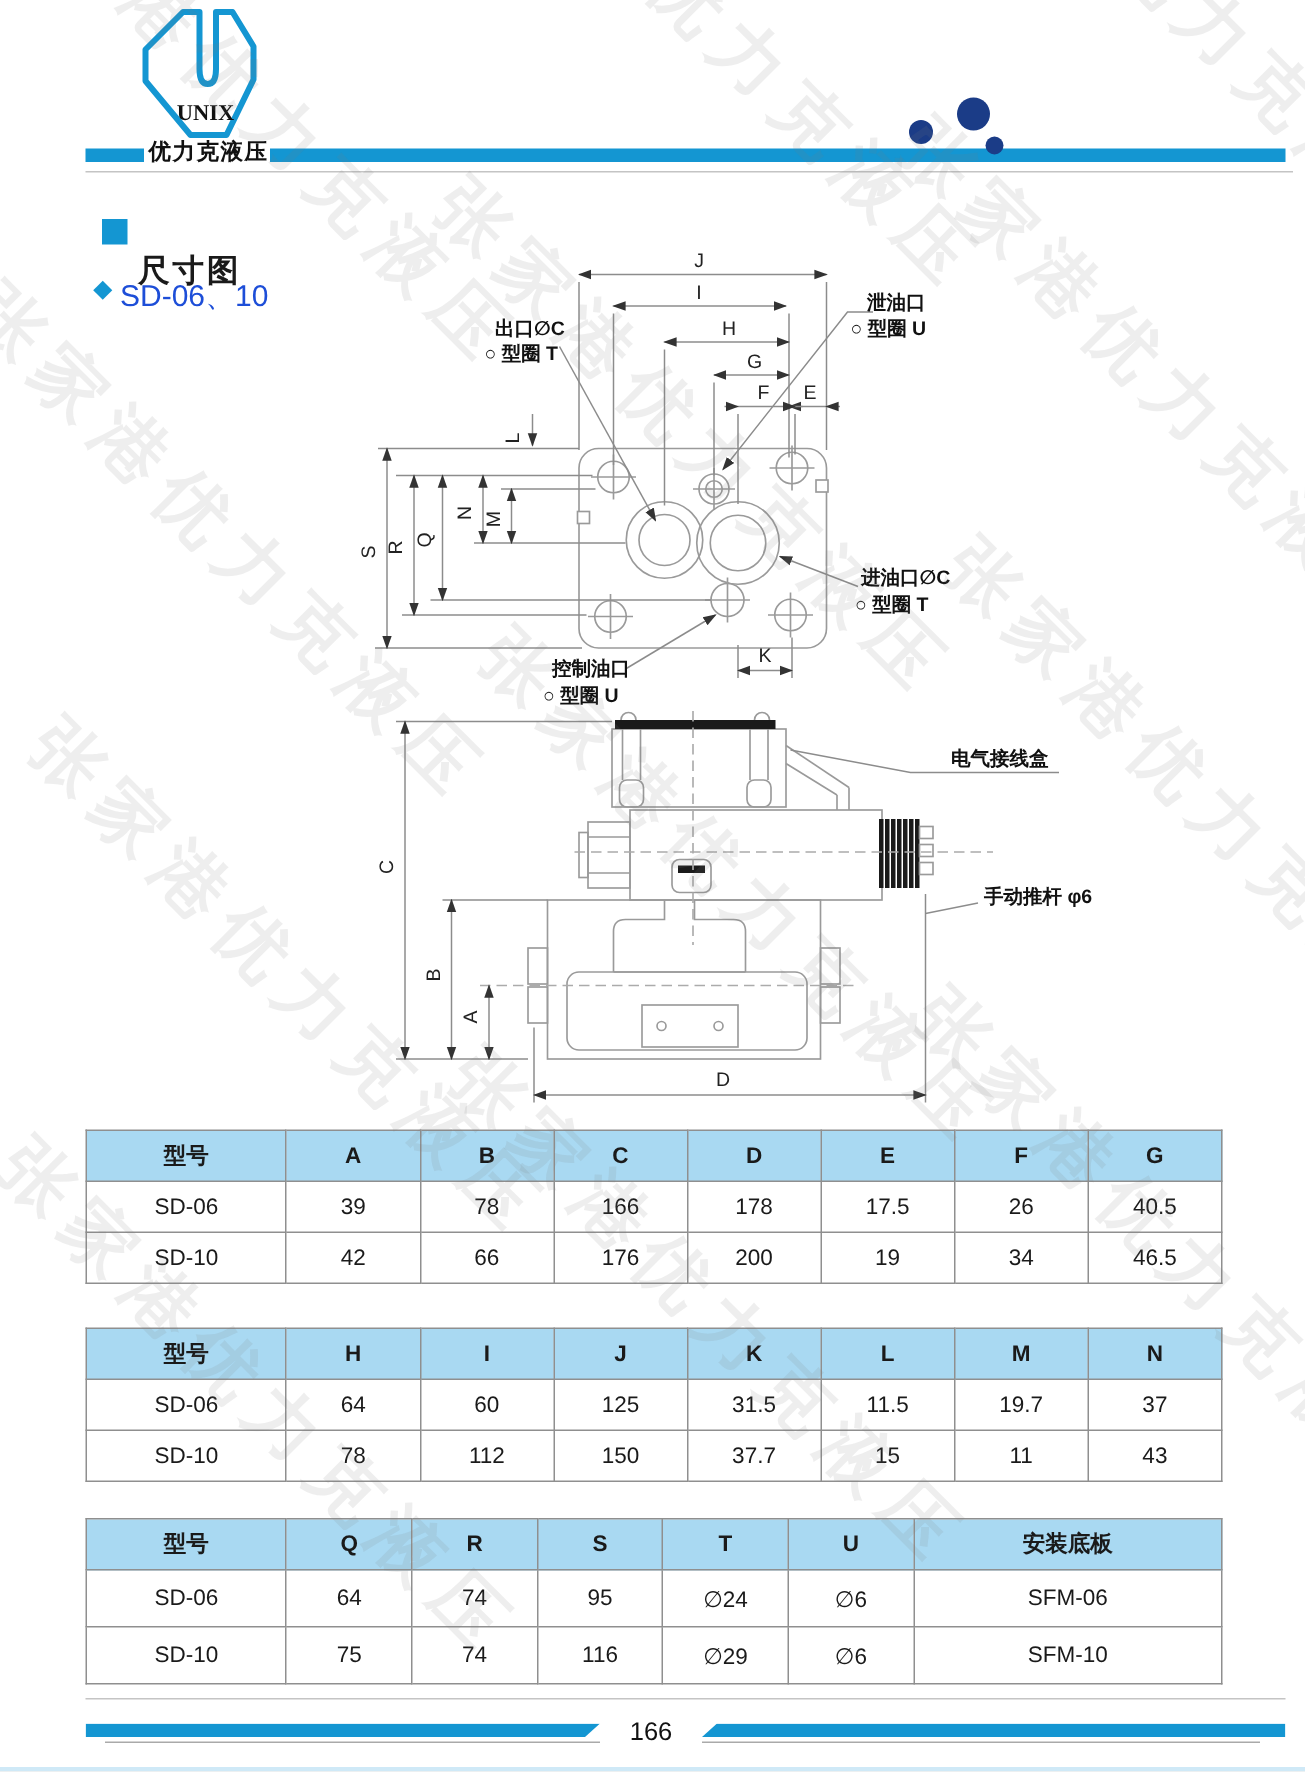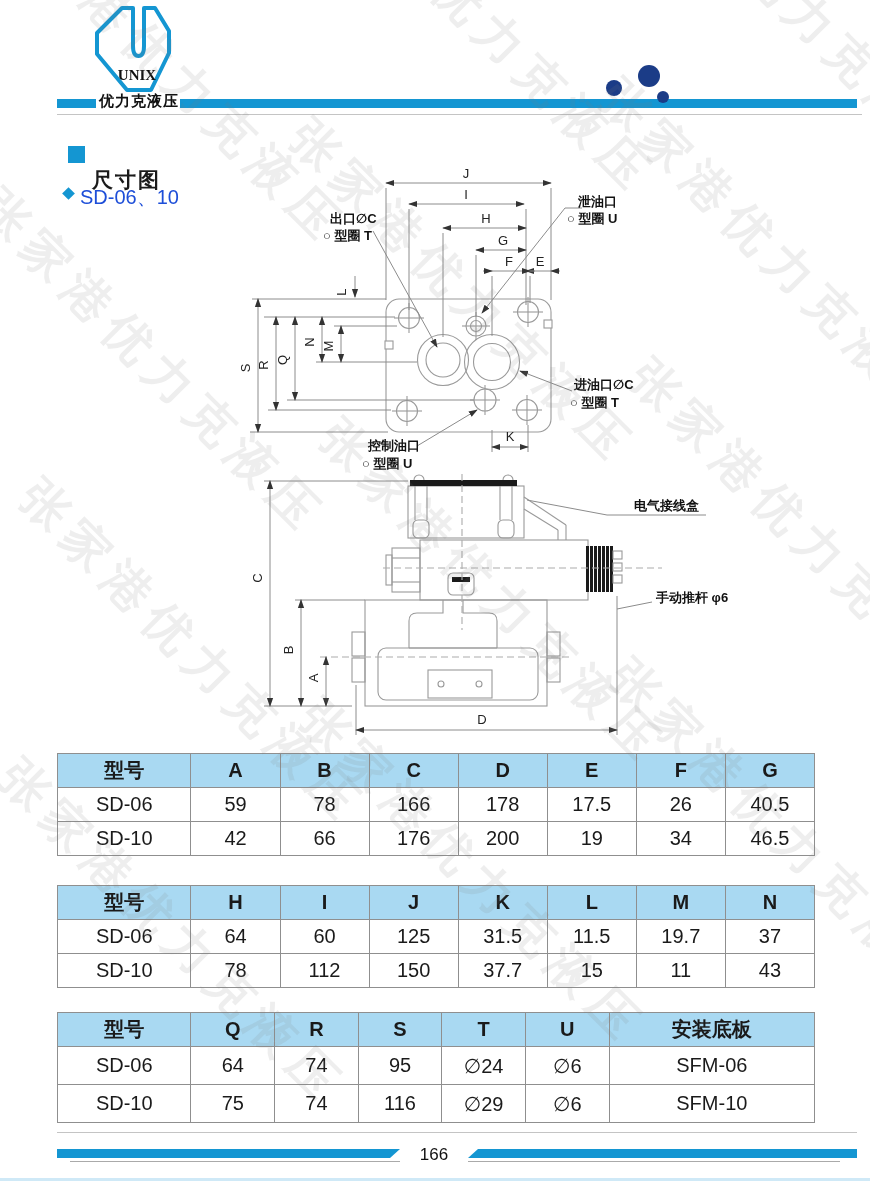--- a/index.html
+++ b/index.html
@@ -18,21 +18,21 @@
   .sec-title{position:absolute;left:92px;top:141px;font-size:21px;font-weight:bold;color:#1a1a1a;letter-spacing:2px;margin-top:25px;}
   .model-dia{position:absolute;left:64px;top:189px;width:9px;height:9px;background:#1496d2;transform:rotate(45deg);}
   .model-label{position:absolute;left:80px;top:184px;font-size:20px;color:#1d4ed8;}
   
   .drawing{position:absolute;left:0;top:0;z-index:1;}
   .drawing text{font-family:"Liberation Sans","DejaVu Sans",sans-serif;}
   .dimtxt{font-size:13px;fill:#222;}
   .cntxt{font-size:13px;fill:#111;font-weight:bold;}
   
   .dim-table{position:absolute;left:57px;width:758px;border-collapse:collapse;table-layout:fixed;
-             font-size:20px;color:#1a1a1a;background:#fff;z-index:2;}
+             font-size:15px;color:#1a1a1a;background:#fff;z-index:2;}
   .dim-table th{background:#a9d9f2;font-weight:600;}
   .dim-table th,.dim-table td{border:1px solid #8f8f8f;text-align:center;padding:0;height:33px;}
   .dim-table th:first-child{width:17.5%;}
   .t1{top:753px;} .t2{top:885px;} .t3{top:1012px;}
   .t3 th:last-child{width:27%;margin-left:29px;}
   .t3 td{height:37px;}
   
   .ftr-rule{position:absolute;left:57px;top:1132px;width:800px;height:1px;background:#c4c4c4;}
   .ftr-bar-l{position:absolute;left:57px;top:1149px;width:343px;height:9px;background:#1496d2;
              clip-path:polygon(0 0,100% 0,calc(100% - 10px) 100%,0 100%);}
@@ -292,21 +292,21 @@
           <th>C</th>
           <th>D</th>
           <th>E</th>
           <th>F</th>
           <th>G</th>
         </tr>
       </thead>
       <tbody>
         <tr>
           <td>SD-06</td>
-          <td>59</td>
+          <td>39</td>
           <td>78</td>
           <td>166</td>
           <td>178</td>
           <td>17.5</td>
           <td>26</td>
           <td>40.5</td>
         </tr>
         <tr>
           <td>SD-10</td>
           <td>42</td>

